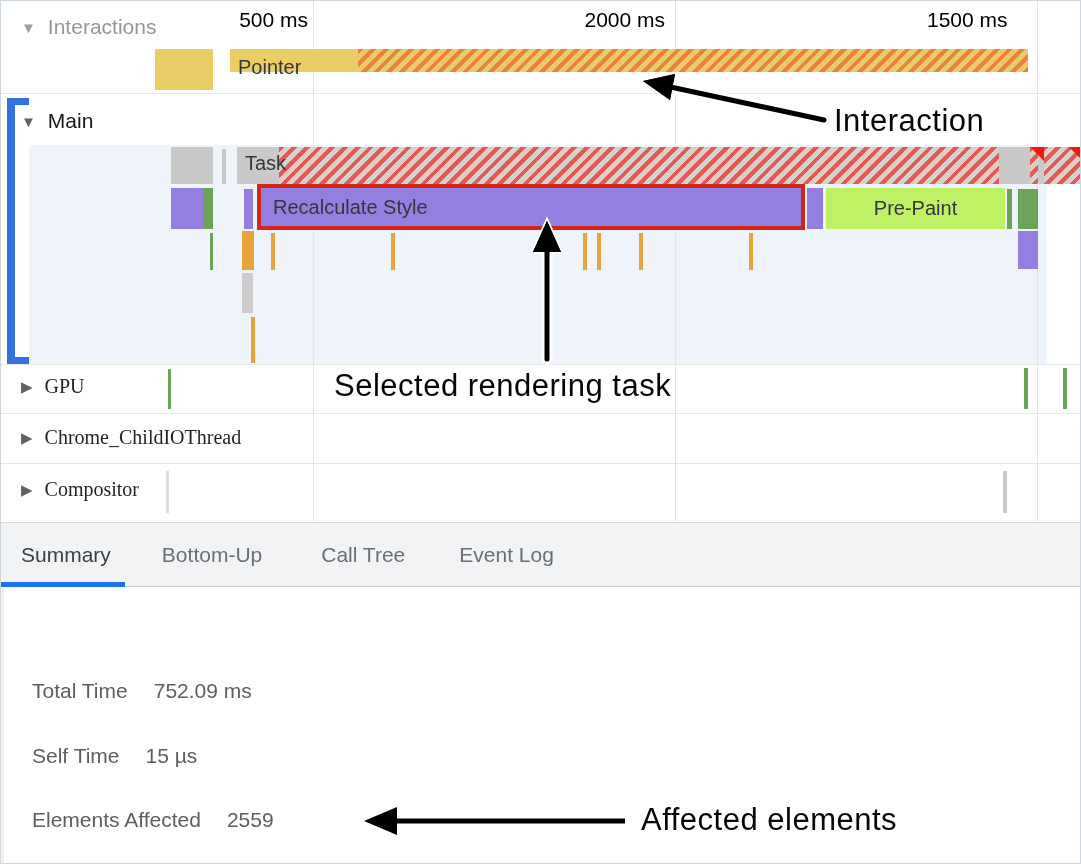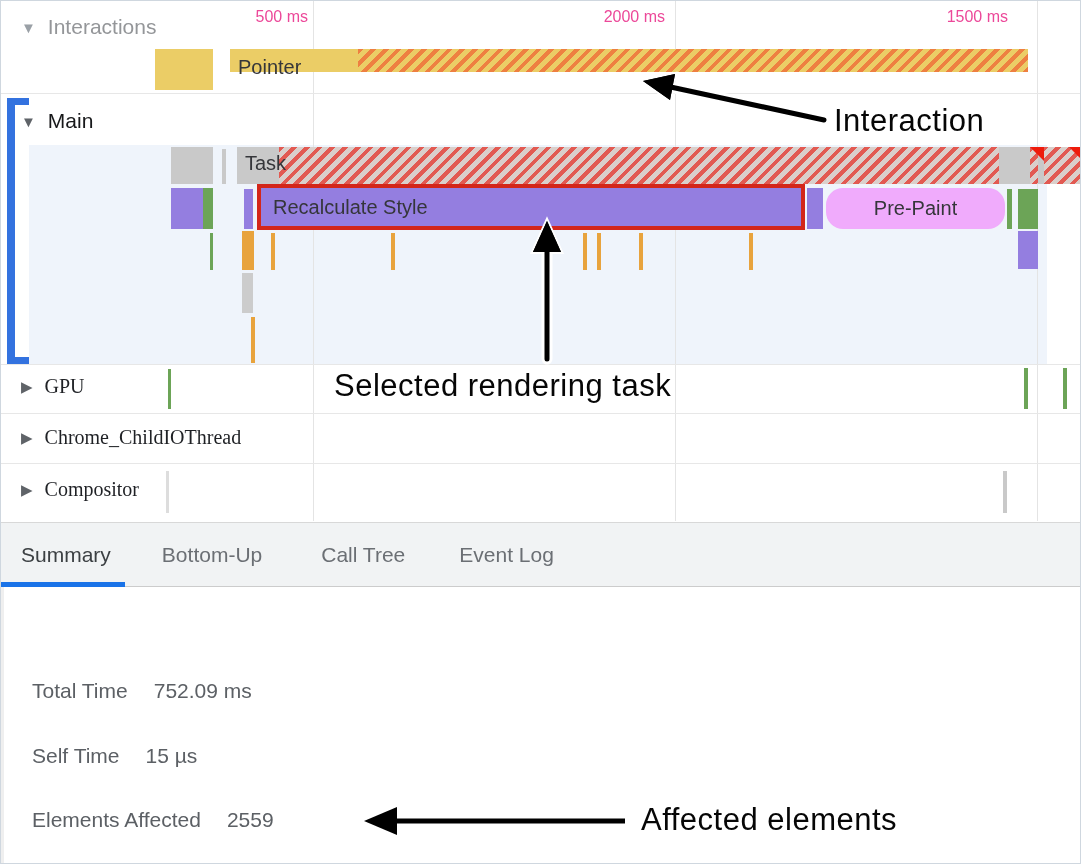--- a/index.html
+++ b/index.html
@@ -4,21 +4,21 @@
 <style>
   * { margin:0; padding:0; box-sizing:border-box; }
   html,body { width:1081px; height:864px; }
   body { font-family:"Liberation Sans", sans-serif; background:#fff; }
   #stage {
     position:relative; width:1081px; height:864px; background:#fff;
     border:1px solid #cfd7df; overflow:hidden;
   }
   
   .gridline { position:absolute; top:0; width:1px; height:520px; background:#e4e4e4; z-index:1; }
-  .ruler-label { position:absolute; top:7px; font-size:16px; color:#ec4899; z-index:2; }
+  .ruler-label { position:absolute; top:7px; font-size:21px; color:#000000; z-index:2; }
   .track-label { position:absolute; display:flex; align-items:center; gap:12px; z-index:3; }
   .tri { font-size:15px; color:#5f6368; }
   .tri.light { color:#9aa0a6; }
   .lbl-gray { font-size:21px; color:#949699; }
   .lbl-dark { font-size:21px; color:#17181a; }
   .lbl-row  { font-size:20px; color:#1f2125;font-family:Liberation Serif, serif; }
   .section-line { position:absolute; left:0; width:1081px; height:1px; background:#e7e7e7; z-index:2; }
   .main-bg { position:absolute; left:28px; top:144px; width:1018px; height:219px; background:#eff4fb; z-index:0; }
   
   .bracket-v { position:absolute; left:6px; top:97px; width:8px; height:266px; background:#3372df; z-index:4; }
@@ -33,21 +33,21 @@
   }
   .task-base { background:#c9c9c9; }
   .task-hatch {
     position:absolute; top:0; bottom:0; right:0;
     background:repeating-linear-gradient(135deg,#e25a52 0 4px,#dacfcb 4px 9px);
   }
   .corner-tri {
     position:absolute; top:0; right:0; width:16px; height:16px; background:#ee1b0b;
     clip-path:polygon(0 0,100% 0,100% 100%); z-index:5;
   }
-  .purple { background:#f0abfc;border-radius:17px; }
+  .purple { background:#bef264; }
   .selected-bar {
     position:absolute; left:256px; top:183px; width:548px; height:46px;
     background:#947ee0; border:4px solid #d3261a; z-index:4;
     display:flex; align-items:center; padding-left:12px;
   }
   .prepaint-bar {
     position:absolute; left:825px; top:187px; width:179px; height:41px;
     display:flex; align-items:center; justify-content:center; z-index:3;
   }
   .tick { position:absolute; z-index:3; }
@@ -73,21 +73,21 @@
 <body>
 
 <div id="stage">
 
   <div class="gridline" style="left:312px"></div>
   <div class="gridline" style="left:674px"></div>
   <div class="gridline" style="left:1036px"></div>
 
   <div class="ruler-label" style="left:215px;width:92px;text-align:right">500 ms</div>
   <div class="ruler-label" style="left:556px;width:108px;text-align:right">2000 ms</div>
-  <div class="ruler-label" style="left:899px;width:108px;text-align:right">1500 ms</div>
+  <div class="ruler-label" style="left:926px;width:108px;text-align:left">1500 ms</div>
 
   <div class="track-label" style="left:20px;top:14px">
     <span class="tri light">▼</span>
     <span class="lbl-gray">Interactions</span>
   </div>
   <div class="bar yellow" style="left:154px;top:48px;width:58px;height:41px"></div>
   <div class="bar yellow" style="left:229px;top:48px;width:798px;height:23px">
     <div class="pointer-hatch" style="left:128px"></div>
     <div class="bar-label" style="position:absolute;left:8px;top:7px">Pointer</div>
   </div>

